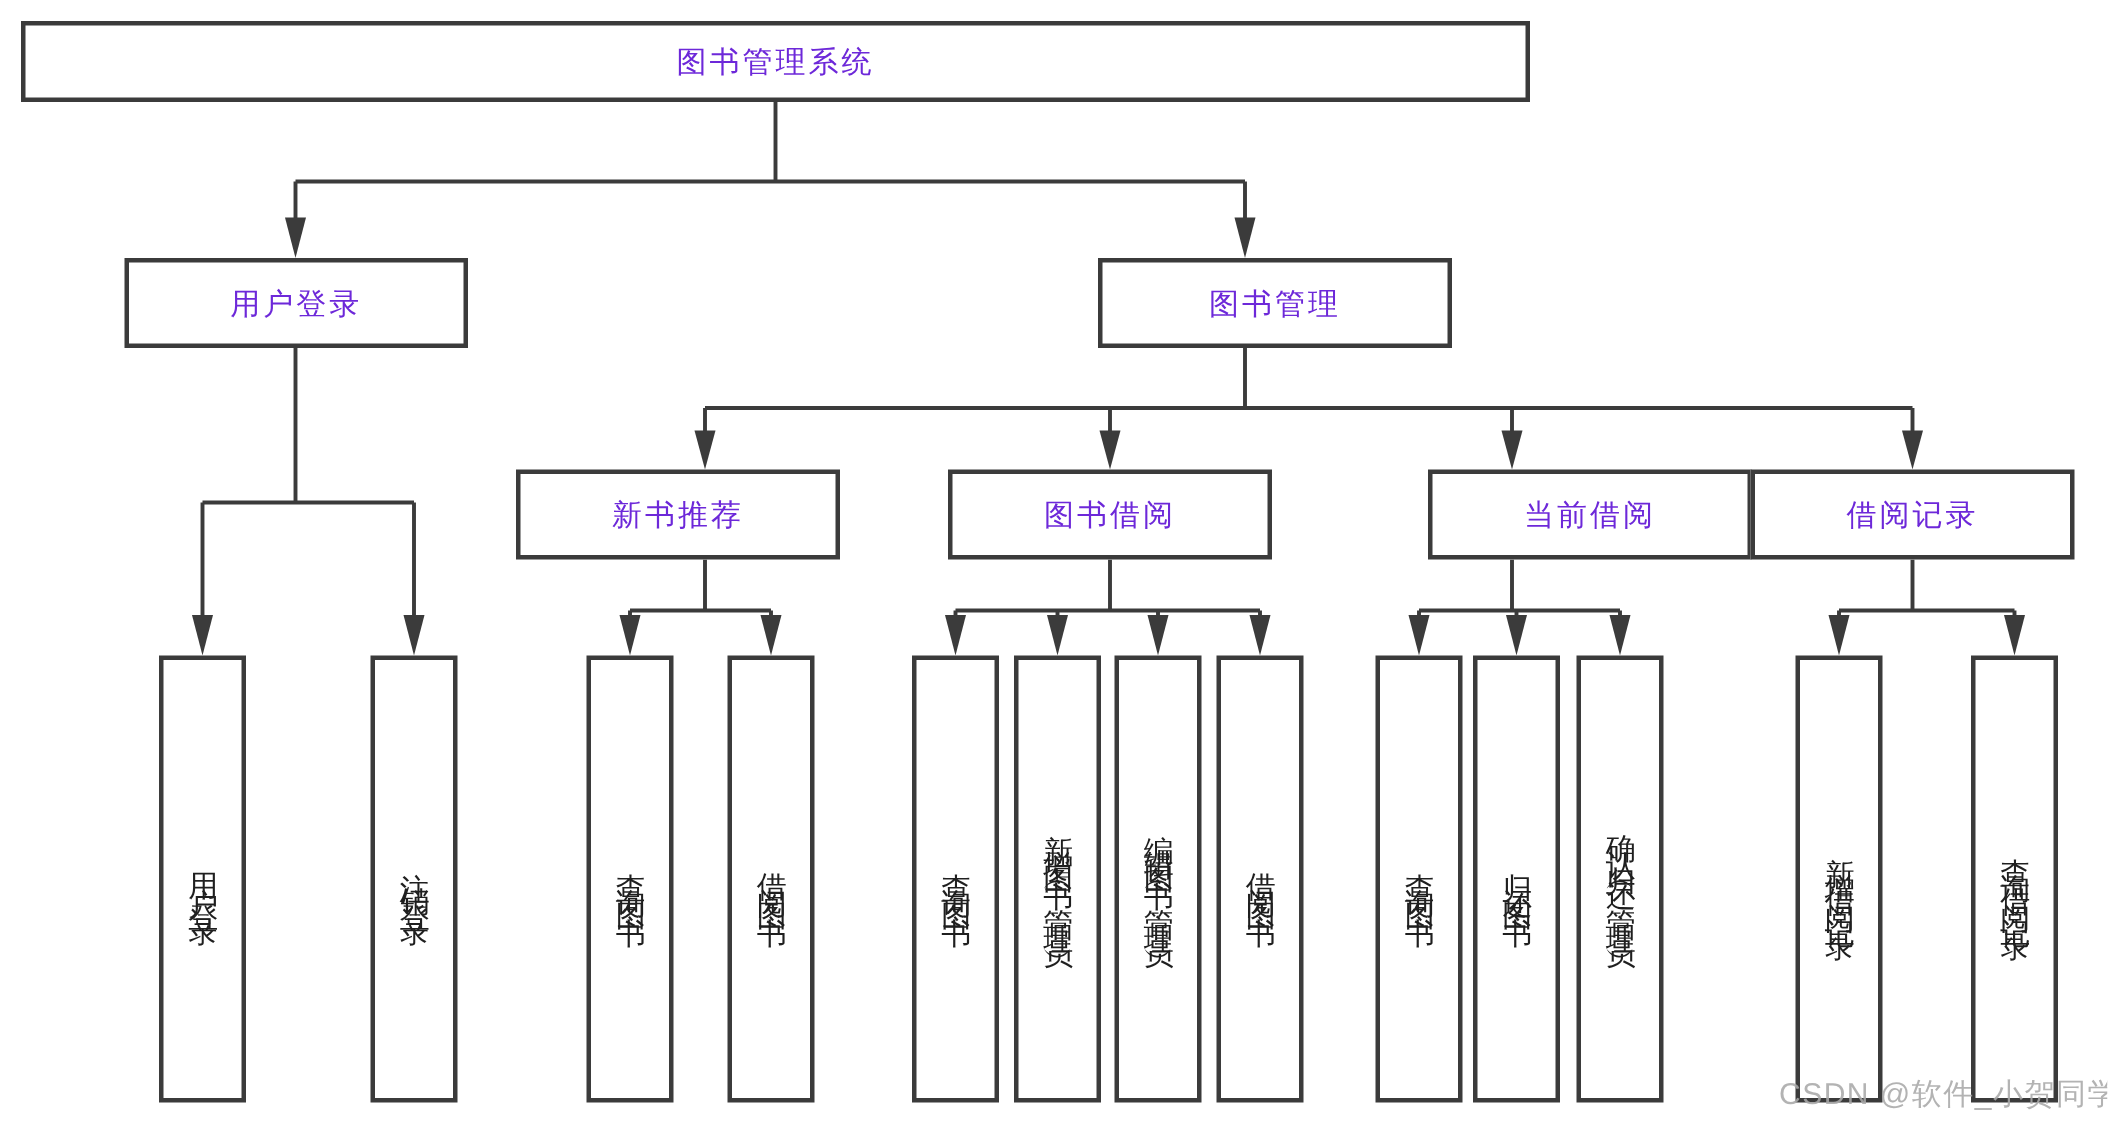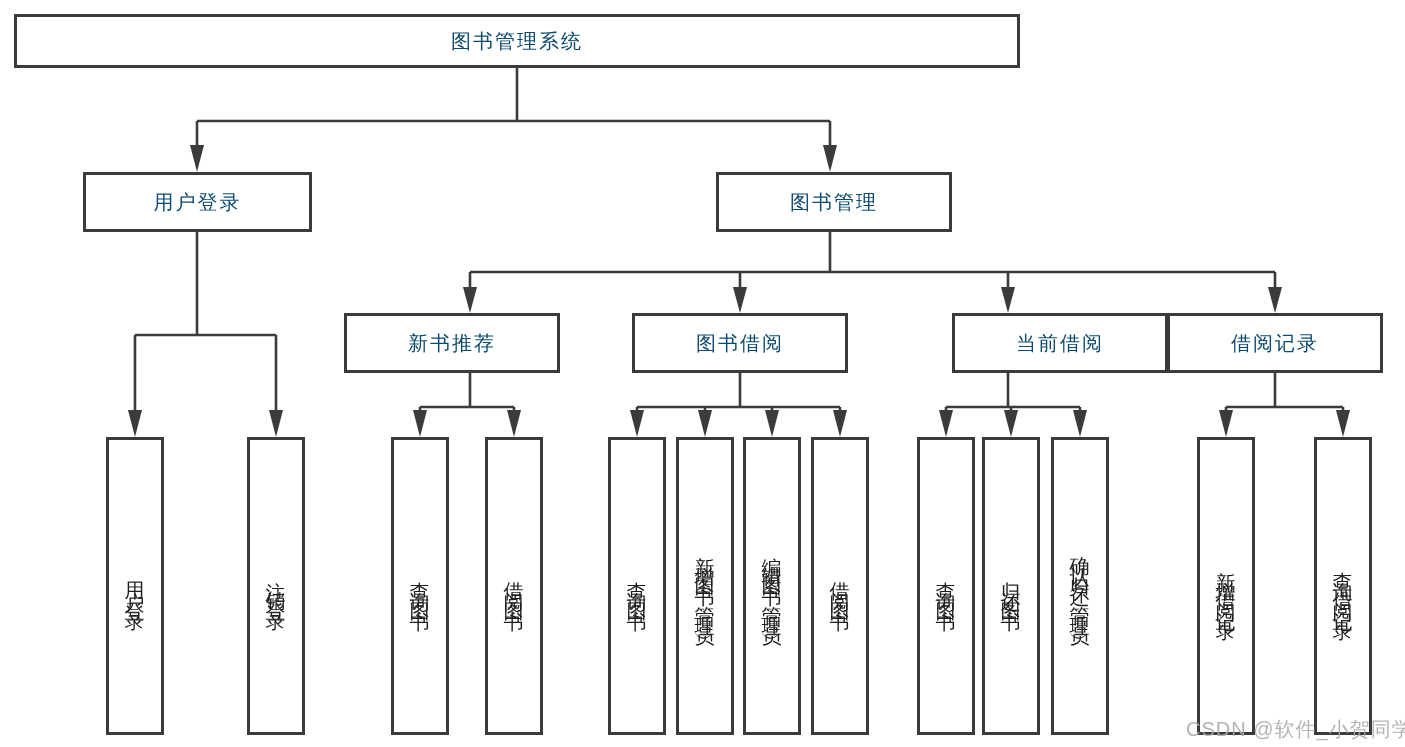--- a/index.html
+++ b/index.html
@@ -24,21 +24,21 @@
     pointer-events: none;
   }
   .node {
     position: absolute;
     box-sizing: border-box;
     background: #ffffff;
     border: 3px solid #3b3b3b;
     display: flex;
     align-items: center;
     justify-content: center;
-    color: #0c4a6e;
+    color: #6d28d9;
     font-size: 20px;
     letter-spacing: 2px;
     text-align: center;
     z-index: 2;
   }
   .leaf {
     position: absolute;
     box-sizing: border-box;
     background: #ffffff;
     border: 3px solid #3b3b3b;
@@ -122,21 +122,21 @@
     </g>
   </svg>
 
   <div class="node" style="left:14px; top:14px; width:1006px; height:54px;">
     <span>图书管理系统</span>
   </div>
 
   <div class="node" style="left:83px; top:172px; width:229px; height:60px;">
     <span>用户登录</span>
   </div>
-  <div class="node" style="left:716px; top:172px; width:236px; height:60px;">
+  <div class="node" style="left:732px; top:172px; width:236px; height:60px;">
     <span>图书管理</span>
   </div>
 
   <div class="node" style="left:344px; top:313px; width:216px; height:60px;">
     <span>新书推荐</span>
   </div>
   <div class="node" style="left:632px; top:313px; width:216px; height:60px;">
     <span>图书借阅</span>
   </div>
   <div class="node" style="left:952px; top:313px; width:216px; height:60px;">

